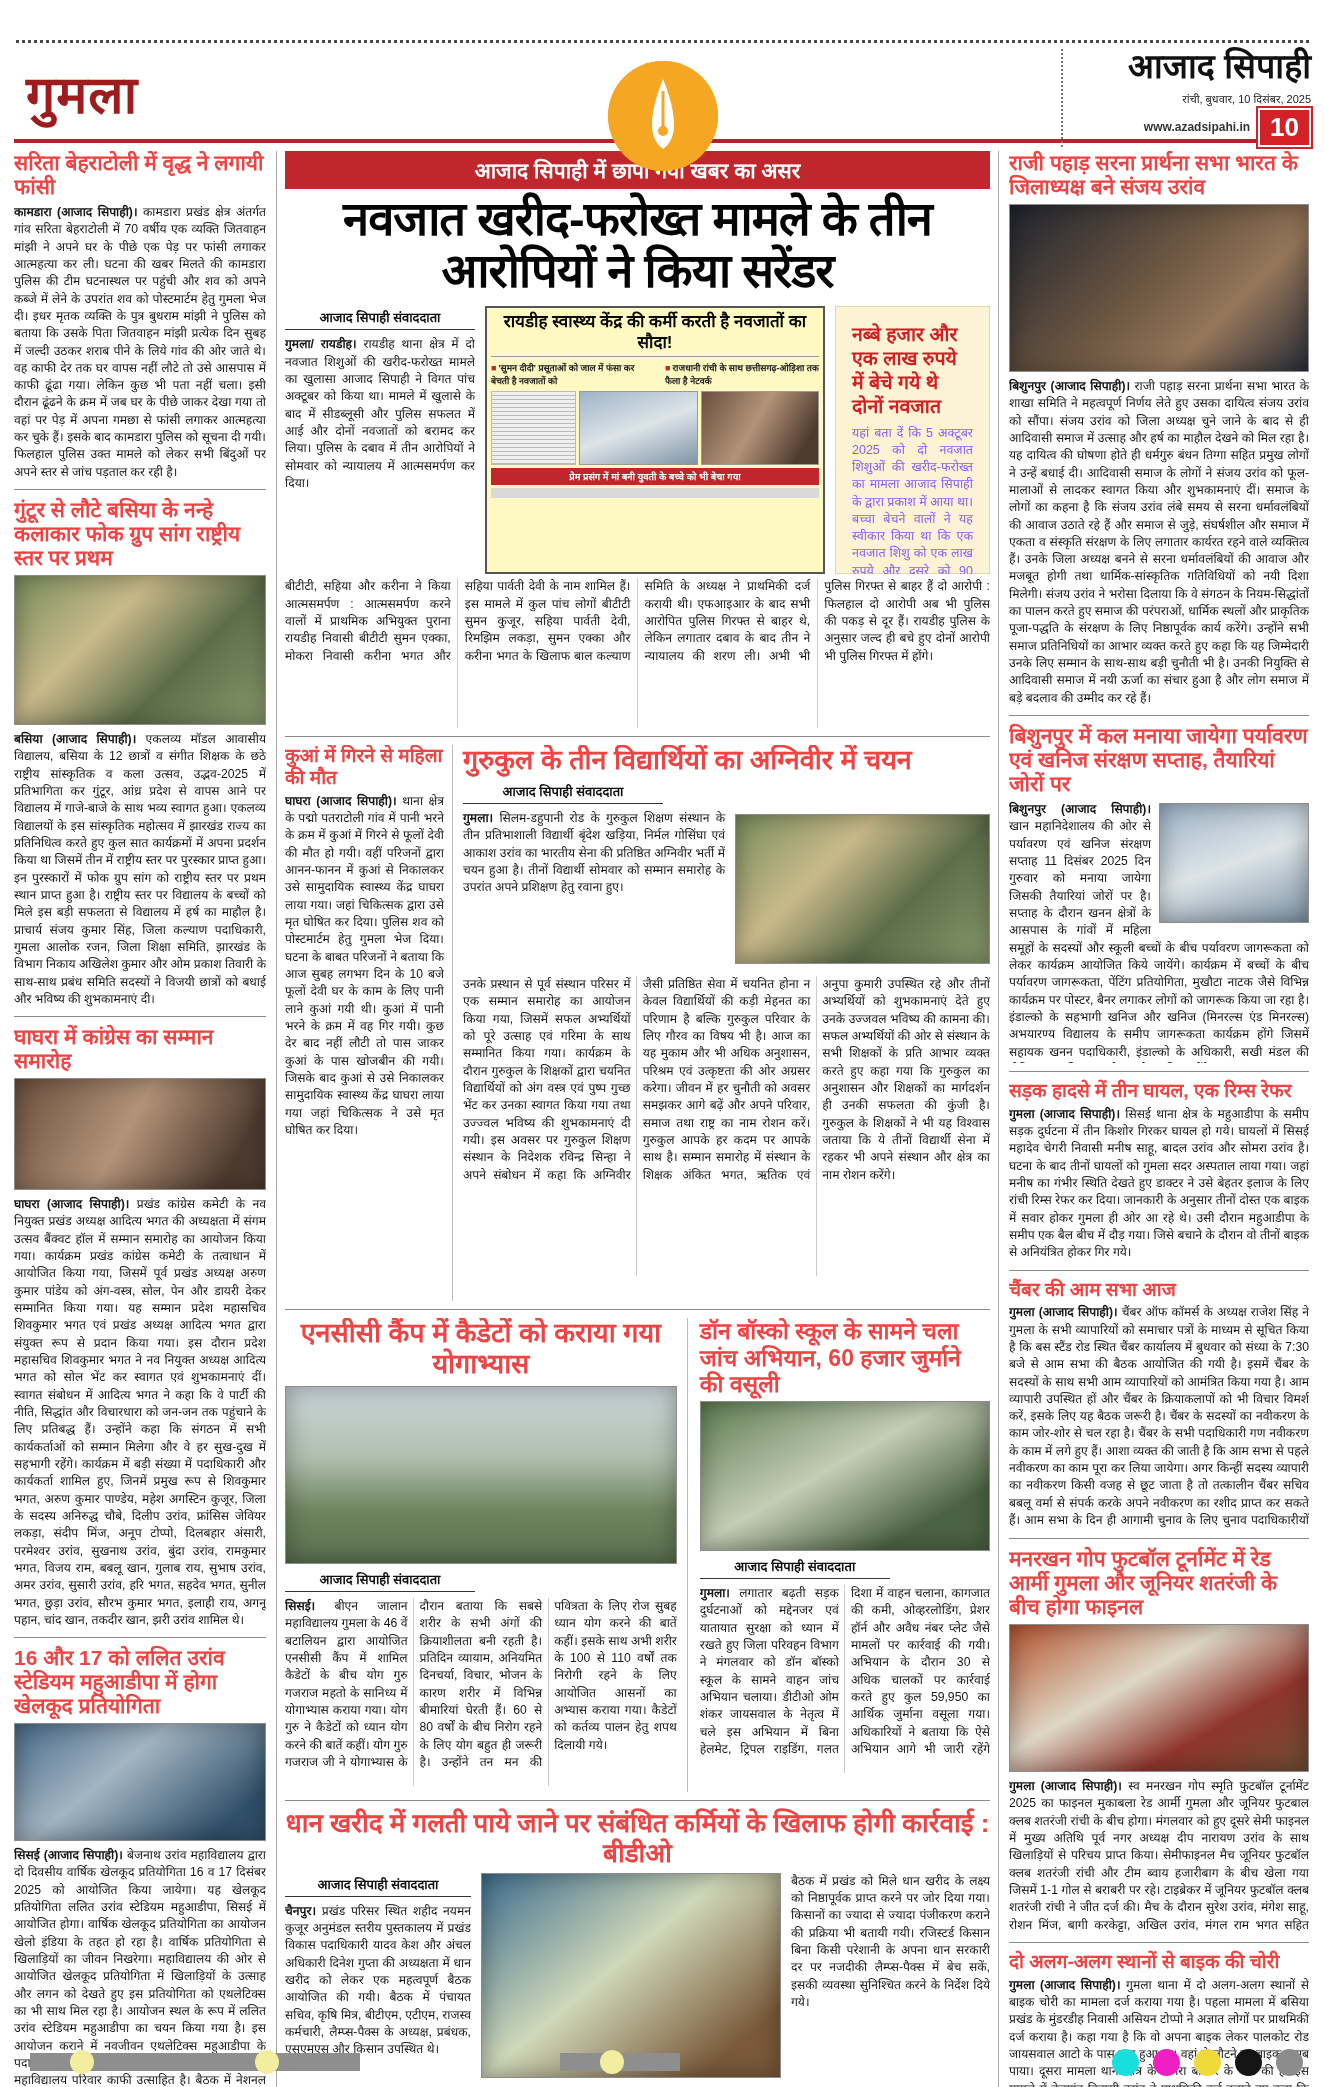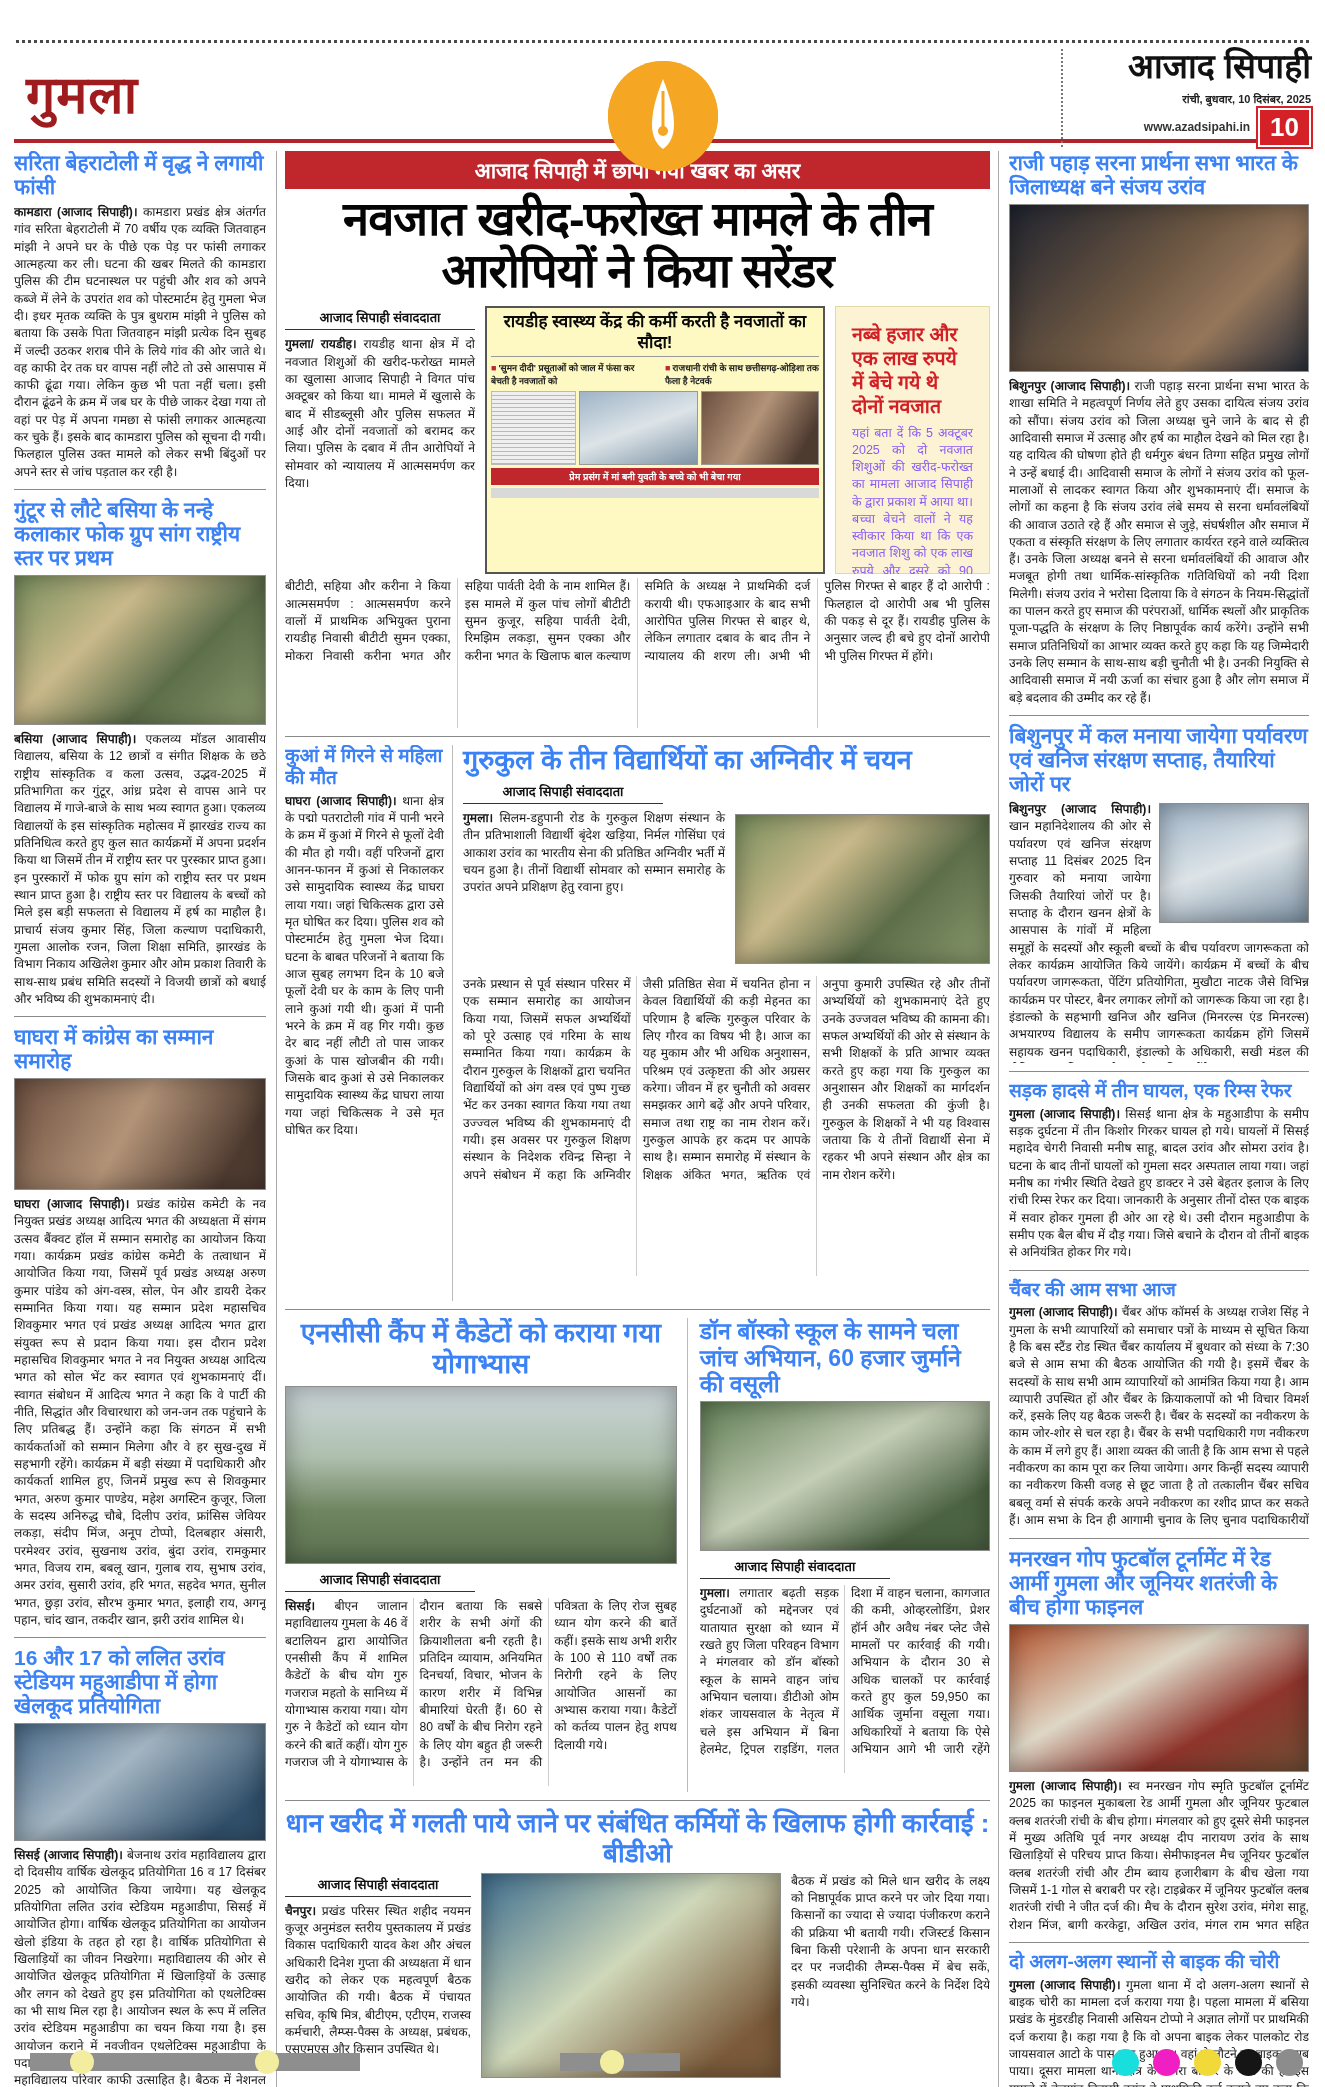--- a/index.html
+++ b/index.html
@@ -5,32 +5,32 @@
   * { margin:0; padding:0; box-sizing:border-box; }
   body { background:#e8e8e4; font-family:"Liberation Sans","DejaVu Sans",sans-serif; }
   .page { position:relative; width:1325px; height:2087px; margin:0 auto; background:#ffffff; overflow:hidden; padding:6px 14px 0 14px; }
   .dotted-rule { border-top:3px dotted #4a4a4a; margin:34px 2px 0 2px; }
   
   header.masthead { position:relative; height:92px; }
   .edition { position:absolute; left:12px; top:14px; font-size:52px; font-weight:800; color:#9e1b1e; letter-spacing:1px; }
   .logo-wrap { position:absolute; left:50%; top:18px; transform:translateX(-50%); width:110px; height:110px; border-radius:50%; background:#f5a623; z-index:3; display:flex; align-items:flex-start; justify-content:center; }
   .mast-right { position:absolute; right:0; top:6px; width:250px; text-align:right; border-left:2px dotted #777; padding-left:14px; }
   .paper-name { font-size:34px; font-weight:800; color:#111; line-height:1.05; }
-  .mast-date { font-size:11px; font-weight:700; color:#222; margin-top:6px; }
+  .mast-date { font-size:11px; font-weight:400; color:#222; margin-top:6px; }
   .mast-bottom { display:flex; justify-content:flex-end; align-items:center; gap:8px; margin-top:2px; }
   .mast-url { font-size:12px; font-weight:700; color:#333;text-align:center; }
   .page-no { display:inline-block; background:#d42127; color:#fff; font-size:26px; font-weight:800; padding:2px 10px; border:2px solid #fff; outline:2px solid #d42127; }
   .red-rule { border-top:4px solid #b1252a; margin-top:4px; }
   
   main.content { display:grid; grid-template-columns:252px 723px 300px; gap:0 10px; margin-top:8px; height:1938px; }
   .col { overflow:hidden; height:100%; }
   .col-center { border-left:1px solid #aaa; border-right:1px solid #aaa; padding:0 8px; }
   .divider { border-top:1px solid #8a8a8a; margin:8px 0; }
   
-  .hl { color:#3b82f6; font-weight:800; line-height:1.14; }
+  .hl { color:#ef4444; font-weight:800; line-height:1.14; }
   .hl.md { font-size:21px; margin-bottom:5px; }
   .hl.sm { font-size:19px; margin-bottom:4px; }
   .hl.lg { font-size:27px; margin-bottom:6px; }
   .hl.center { text-align:center; }
   .body-text { font-size:12.2px; line-height:1.42; text-align:justify; color:#161616; }
   .dl { font-weight:700; }
   .byline { font-size:13px; font-weight:700; text-align:center; border-bottom:1.5px solid #333; padding-bottom:3px; margin:2px 0 6px 0; color:#111; }
   .photo { width:100%; border:1px solid #8d8d8d; box-shadow:inset 0 0 24px rgba(0,0,0,.35); margin:4px 0 6px 0; }
   .photo--crowd { background:linear-gradient(135deg,#7a8f5e,#c9b98a 35%,#5d6e4a 65%,#8a9b6d); }
   .photo--people { background:linear-gradient(120deg,#6b4f3f,#b39378 45%,#4e3b30 85%); }

